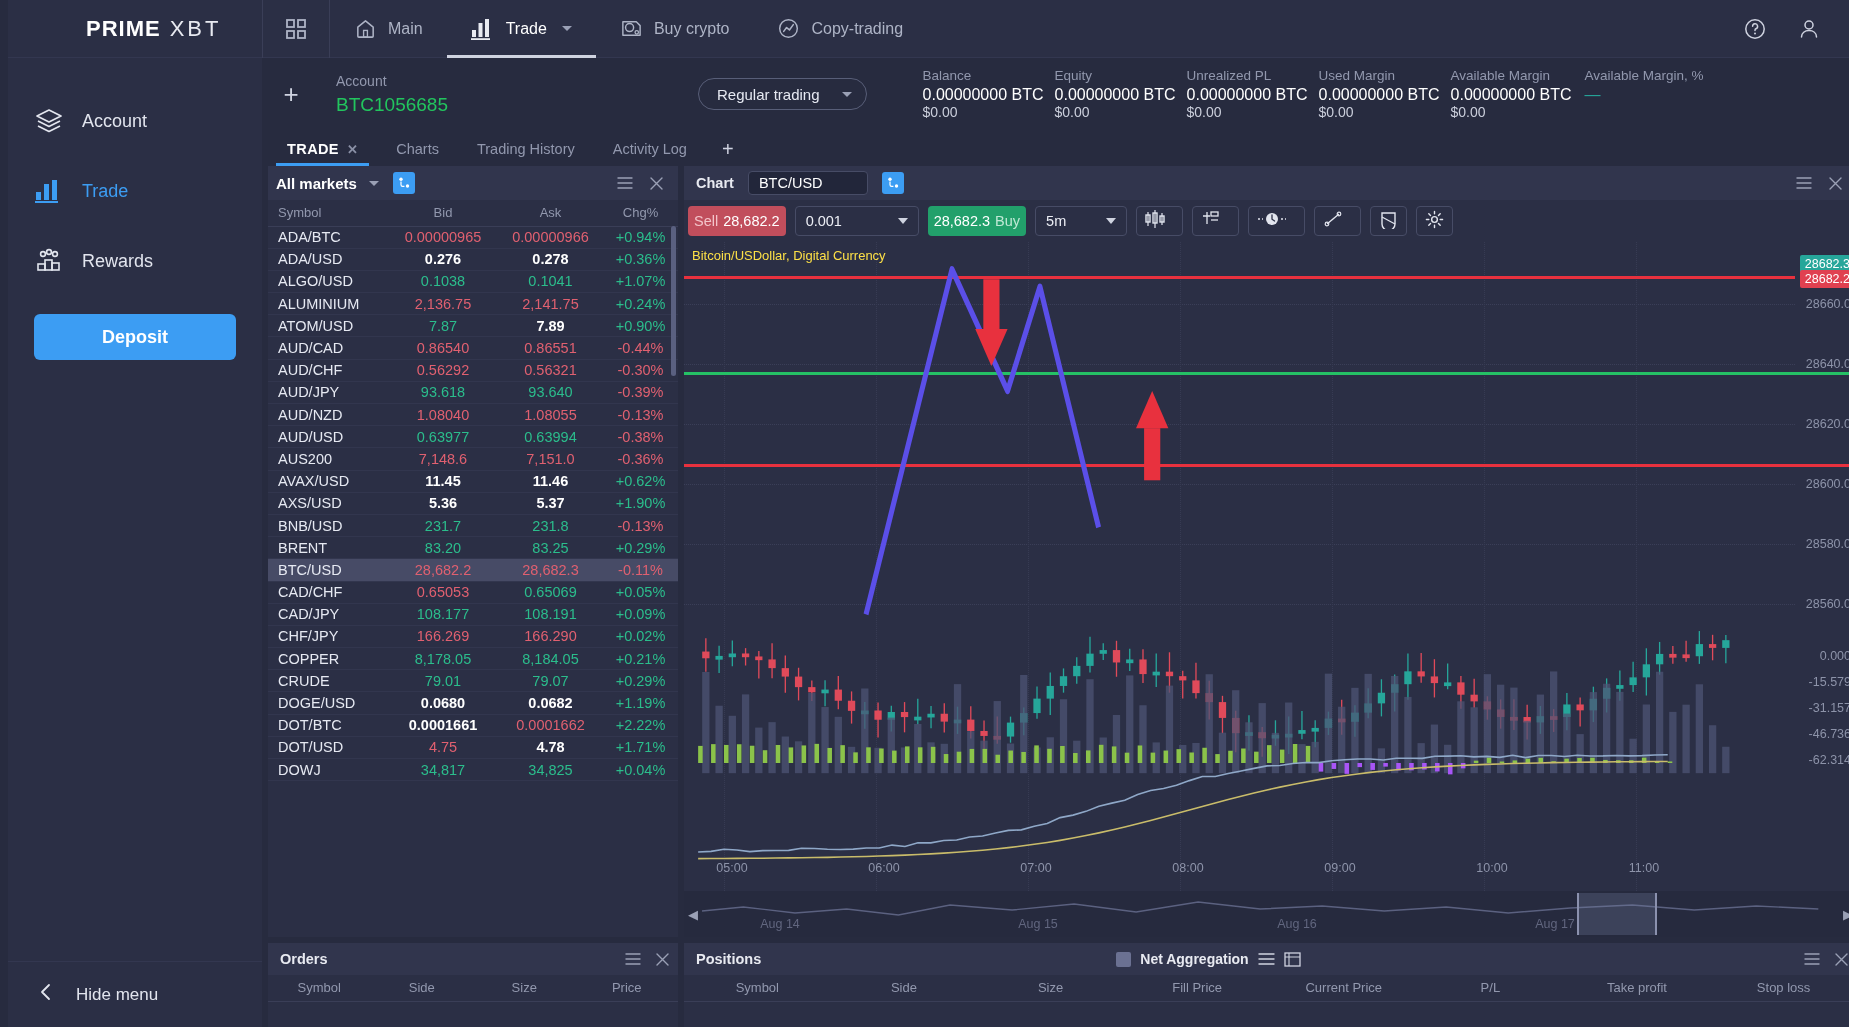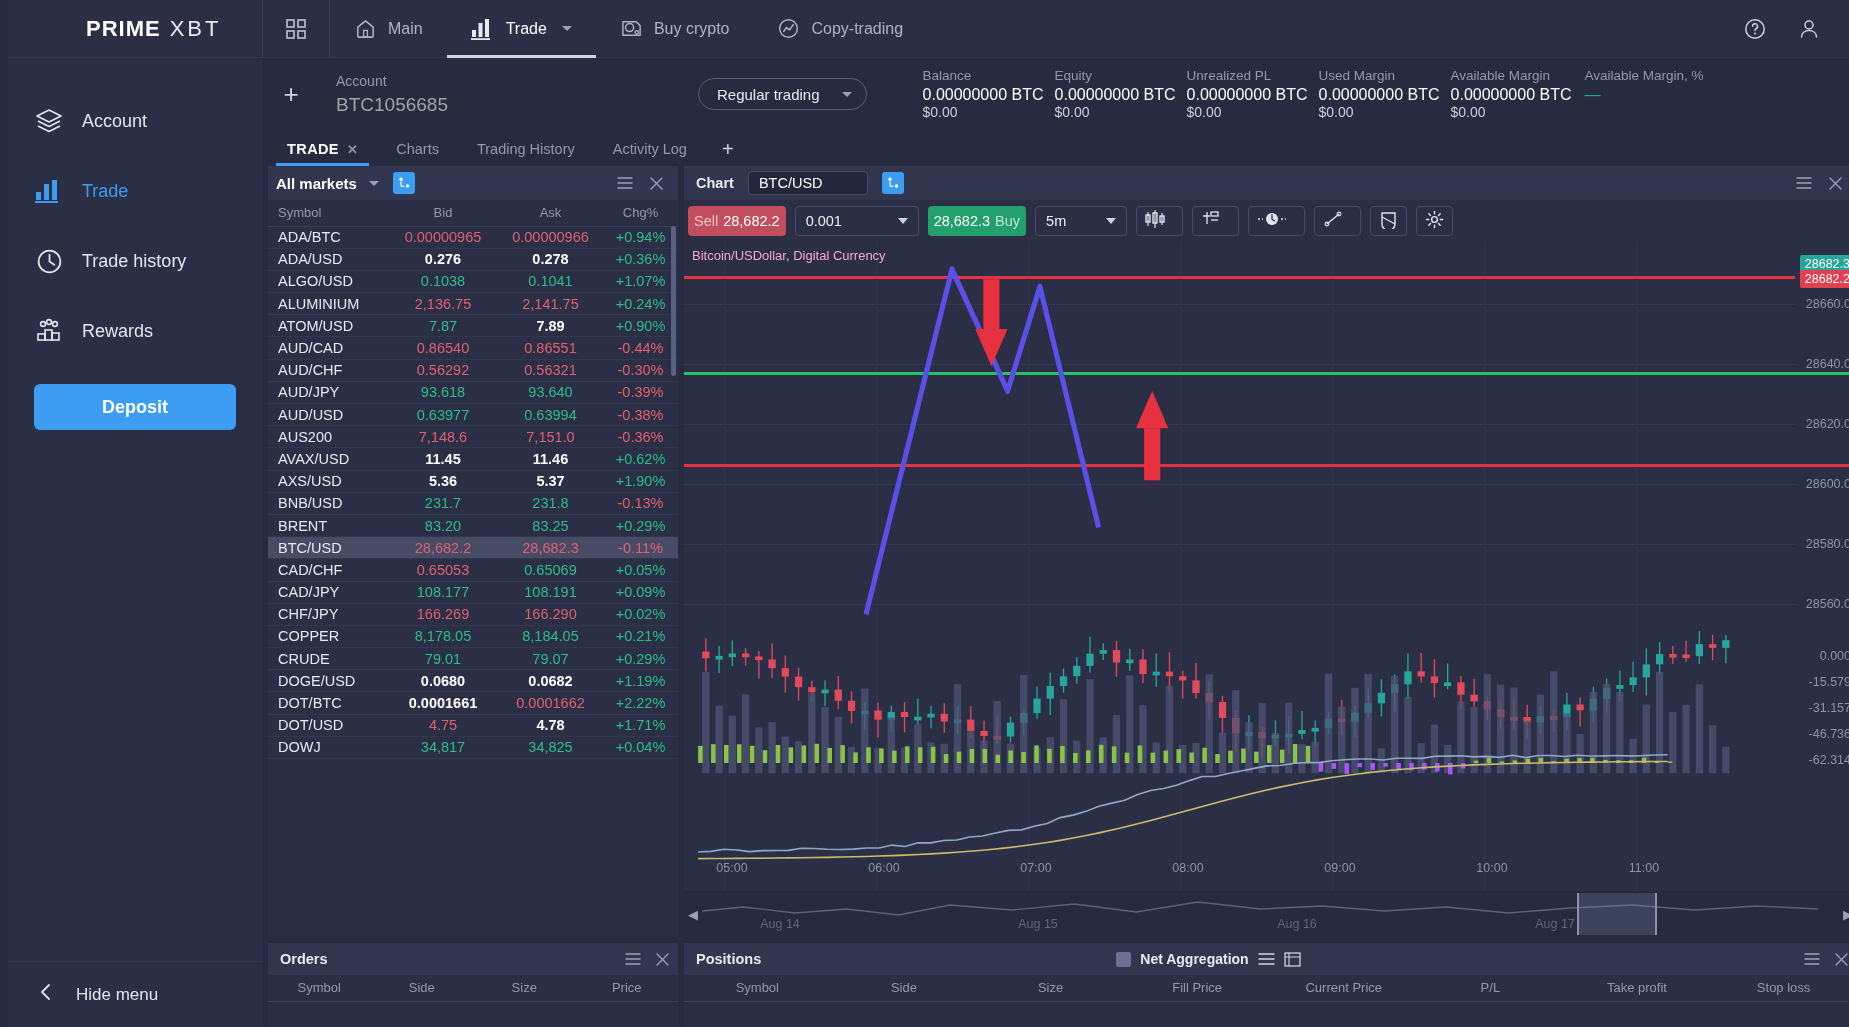--- a/index.html
+++ b/index.html
@@ -62,21 +62,21 @@
     color: #e2e5ee; font-size: 17px; cursor: pointer; border-top: 1px solid #333750;
   }
 
   
   .main { flex: 1 1 auto; min-width: 0; display: flex; flex-direction: column; background:#272b3f; }
 
   .acct-bar { height: 72px; flex: 0 0 72px; display: flex; align-items: center; background:#272b3f; }
   .plus-btn { width: 58px; display:flex; align-items:center; justify-content:center; color:#cfd3e0; font-size: 26px; font-weight: 300; cursor:pointer;}
   .acct-block { padding-left: 16px; }
   .acct-label { font-size: 14px; color: #9298ae; margin-bottom: 5px; }
-  .acct-value { font-size: 19px; color: #a3a3a3; }
+  .acct-value { font-size: 19px; color: #22c55e; }
   .mode-select {
     margin-left: 250px; height: 32px; border: 1px solid #585e78; border-radius: 17px;
     display: flex; align-items: center; gap: 18px; padding: 0 14px 0 18px;
     font-size: 15px; color: #e6e9f2; cursor: pointer;
   }
   .stats { display: flex; align-items: flex-start; margin-left: 56px; gap: 0; }
   .stat { width: 132px; }
   .stat.wide { width: 134px; }
   .stat-label { font-size: 13.5px; color: #9298ae; margin-bottom: 3px; white-space: nowrap;}
   .stat-val { font-size: 16px; color: #fff; white-space: nowrap;}
@@ -138,21 +138,21 @@
   .btn-sell, .btn-buy { height: 30px; border-radius: 4px; display:flex;align-items:center;justify-content:center; padding: 0 6px; font-size: 14.5px; cursor:pointer; white-space:nowrap;}
   .btn-sell { background: #c14e5c; color: #fff; }
   .btn-sell .lbl { color:#f3c4ca; margin-right: 5px;}
   .btn-buy { background: #22a06b; color: #fff; }
   .btn-buy .lbl { color:#bfe8d5; margin-left: 5px;}
   .sel-box { height: 30px; background:#2b2f45; border:1px solid #474c66; border-radius:4px; display:flex;align-items:center; justify-content:space-between; padding: 0 10px; font-size: 14.5px; color:#eceef5; cursor:pointer; gap: 16px;}
   .sel-box .cd { width:0;height:0;border-left:5px solid transparent;border-right:5px solid transparent;border-top:6px solid #cfd3e0;}
   .tool-box { height: 30px; background:#2b2f45; border:1px solid #474c66; border-radius:4px; display:flex;align-items:center; padding: 0 8px; gap: 9px; cursor:pointer;}
 
   .chart-area { flex: 1 1 auto; position: relative; min-height: 0; background:#2b2f45; overflow: hidden;}
-  .chart-sub { position:absolute; left: 8px; top: 6px; font-size: 13px; color:#f9a8d4; z-index: 6;}
+  .chart-sub { position:absolute; left: 8px; top: 6px; font-size: 13px; color:#fde047; z-index: 6;}
   .price-scale { position:absolute; right:0; top:0; width: 62px; height: 100%; z-index: 5;}
   .price-tick { position:absolute; right: 6px; font-size: 12.5px; color: #8d93a9; transform: translateY(-50%);}
   .price-badge { position:absolute; right: 2px; background:#26a69a; color:#fff; font-size:12.5px; padding: 2px 5px; border-radius:2px; transform: translateY(-50%); }
   .price-badge.red { background:#e04050; }
   .hline { position:absolute; left:0; height: 3px; z-index: 3;}
   .hline.red { background:#e8313e; }
   .hline.green { background:#25c165; }
   .grid-h { position:absolute; left:0; right:62px; border-top: 1px dotted #3b3f58; }
   .grid-v { position:absolute; top:0; bottom:0; border-left: 1px dotted #373b53; }
 
@@ -272,29 +272,20 @@
               <rect x="1" y="13" width="5" height="8" fill="#3c9df3"></rect>
               <rect x="9" y="5" width="5" height="16" fill="#3c9df3"></rect>
               <rect x="17" y="1" width="5" height="20" fill="#3c9df3"></rect>
               <rect x="0" y="22" width="23" height="2" fill="#3c9df3"></rect>
             </svg>
         </span>
         <span>Trade</span>
       </div>
       <div class="side-item">
         <span class="sicon">
-          <svg width="27" height="27" viewBox="0 0 26 26">
-              <circle cx="13" cy="13" r="10.5" fill="none" stroke="#e2e5ee" stroke-width="1.7"></circle>
-              <path d="M13 6.5V13l4.6 3.2" fill="none" stroke="#e2e5ee" stroke-width="1.7" stroke-linecap="round"></path>
-            </svg>
-        </span>
-        <span>Trade history</span>
-      </div>
-      <div class="side-item">
-        <span class="sicon">
           <svg width="28" height="26" viewBox="0 0 28 26">
               <circle cx="8" cy="6" r="2.4" fill="none" stroke="#e2e5ee" stroke-width="1.6"></circle>
               <circle cx="14" cy="4" r="2.4" fill="none" stroke="#e2e5ee" stroke-width="1.6"></circle>
               <circle cx="20" cy="6" r="2.4" fill="none" stroke="#e2e5ee" stroke-width="1.6"></circle>
               <rect x="3" y="16" width="7" height="6" fill="none" stroke="#e2e5ee" stroke-width="1.6"></rect>
               <rect x="10" y="12" width="7" height="10" fill="none" stroke="#e2e5ee" stroke-width="1.6"></rect>
               <rect x="17" y="15" width="7" height="7" fill="none" stroke="#e2e5ee" stroke-width="1.6"></rect>
             </svg>
         </span>
         <span>Rewards</span>
@@ -452,20 +443,26 @@
                       <td class="sym">AUD/CHF</td>
                       <td class="dn">0.56292</td>
                       <td class="dn">0.56321</td>
                       <td class="chg-dn">-0.30%</td>
                     </tr>
                     <tr>
                       <td class="sym">AUD/JPY</td>
                       <td class="up">93.618</td>
                       <td class="up">93.640</td>
                       <td class="chg-dn">-0.39%</td>
+                    </tr>
+                    <tr>
+                      <td class="sym">AUD/NZD</td>
+                      <td class="dn">1.08040</td>
+                      <td class="dn">1.08055</td>
+                      <td class="chg-dn">-0.13%</td>
                     </tr>
                     <tr>
                       <td class="sym">AUD/USD</td>
                       <td class="up">0.63977</td>
                       <td class="up">0.63994</td>
                       <td class="chg-dn">-0.38%</td>
                     </tr>
                     <tr>
                       <td class="sym">AUS200</td>
                       <td class="dn">7,148.6</td>

